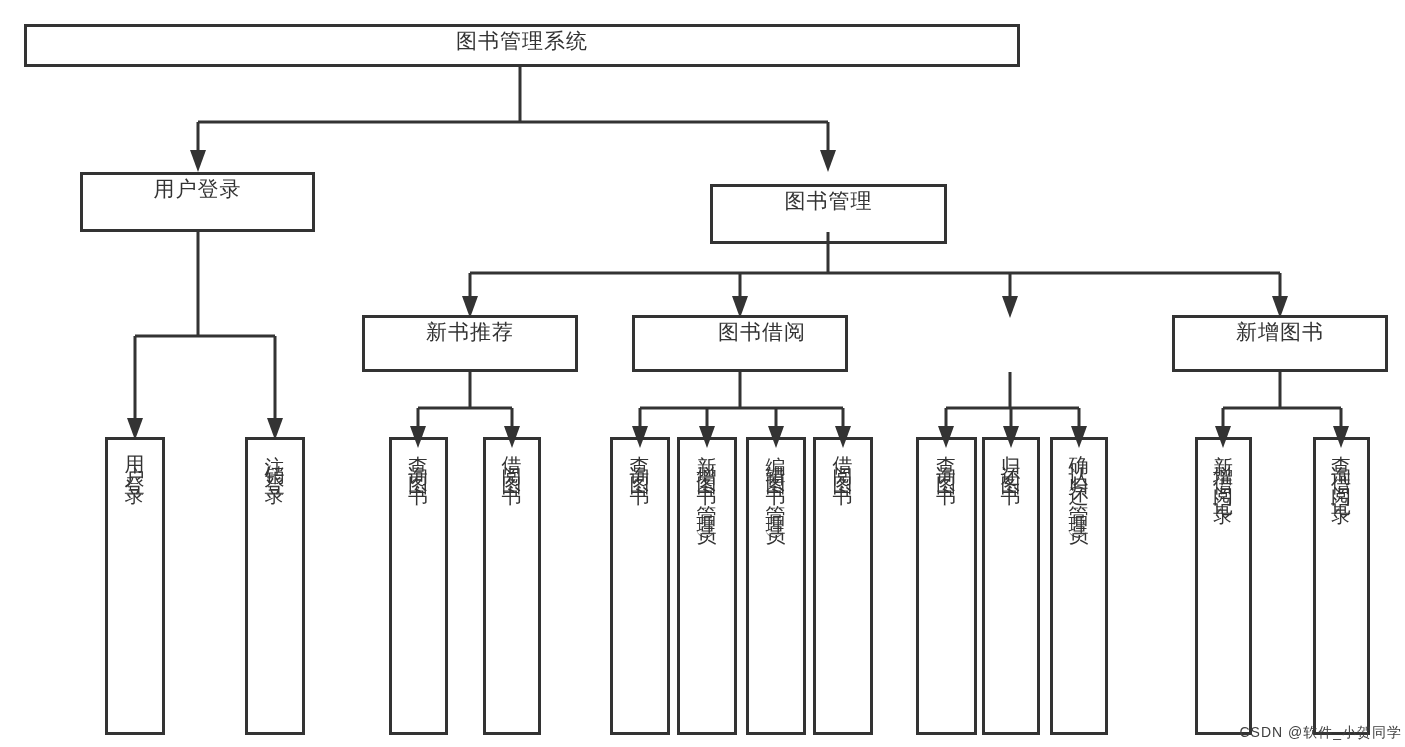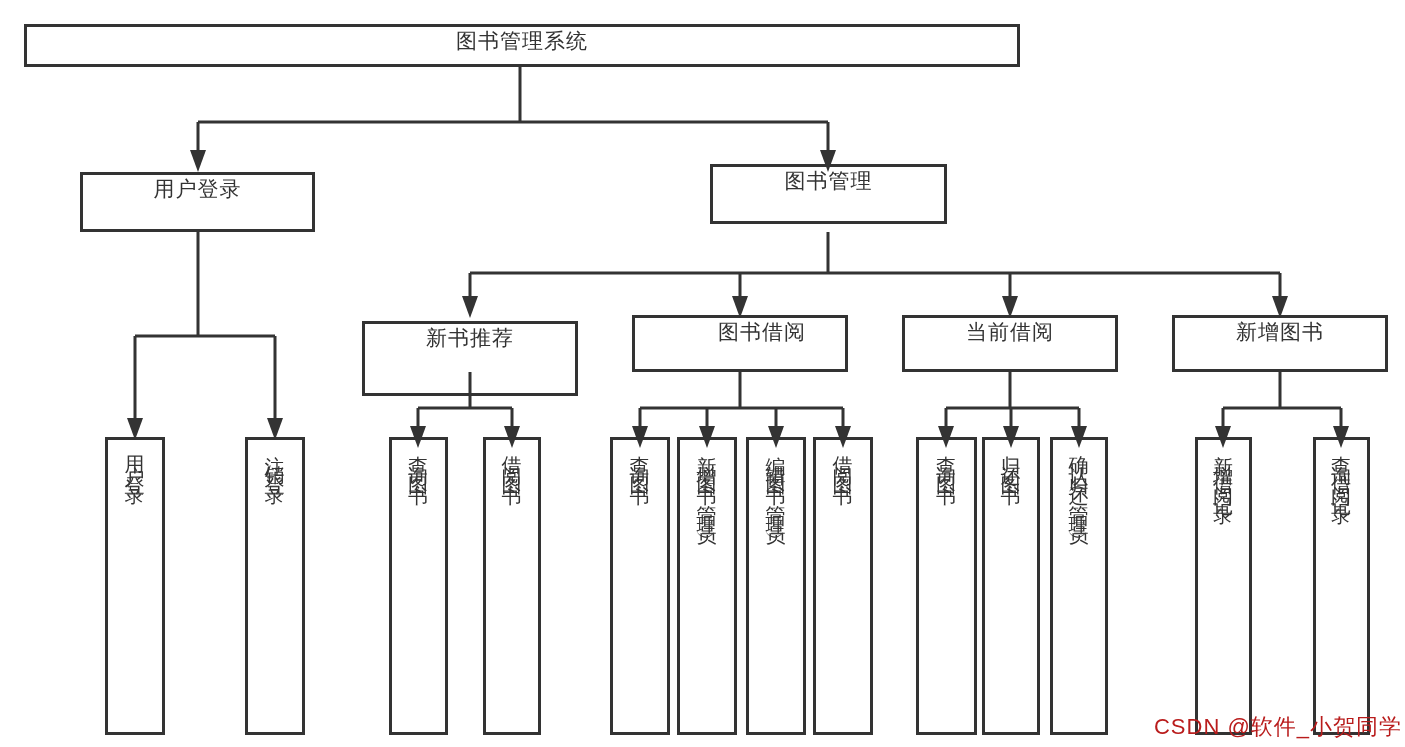--- a/index.html
+++ b/index.html
@@ -40,50 +40,47 @@
     left: 0; top: 0;
     width: 1405px;
     height: 747px;
     z-index: 5;
     pointer-events: none;
   }
   #watermark {
     position: absolute;
     right: 3px;
     bottom: 5px;
-    font-size: 22px;
-    color: #b91c1c;
+    font-size: 14px;
+    color: #404040;
     z-index: 10;
     letter-spacing: 1px;
   }
 </style>
 </head>
 <body>
 
 <div id="canvas">
 
   <div class="node hnode" style="left:24px; top:24px; width:996px; height:43px;">
     <span>图书管理系统</span>
   </div>
 
   <div class="node hnode" style="left:80px; top:172px; width:235px; height:60px;">
     <span>用户登录</span>
   </div>
-  <div class="node hnode" style="left:710px; top:164px; width:237px; height:60px;">
+  <div class="node hnode" style="left:710px; top:184px; width:237px; height:60px;">
     <span>图书管理</span>
   </div>
 
-  <div class="node hnode" style="left:362px; top:315px; width:216px; height:75px;margin-top:6px;">
+  <div class="node hnode" style="left:362px; top:315px; width:216px; height:57px;">
     <span>新书推荐</span>
   </div>
   <div class="node hnode" style="left:632px; top:315px; width:216px; height:57px;padding-left:44px;">
     <span>图书借阅</span>
-  </div>
-  <div class="node hnode" style="left:902px; top:315px; width:216px; height:57px;">
-    <span>当前借阅</span>
   </div>
   <div class="node hnode" style="left:1172px; top:315px; width:216px; height:57px;">
     <span>新增图书</span>
   </div>
 
   <div class="node leaf" style="left:105px; top:437px; width:60px; height:298px;">
     <span class="vtext">用户登录</span>
   </div>
   <div class="node leaf" style="left:245px; top:437px; width:60px; height:298px;">
     <span class="vtext">注销登录</span>

